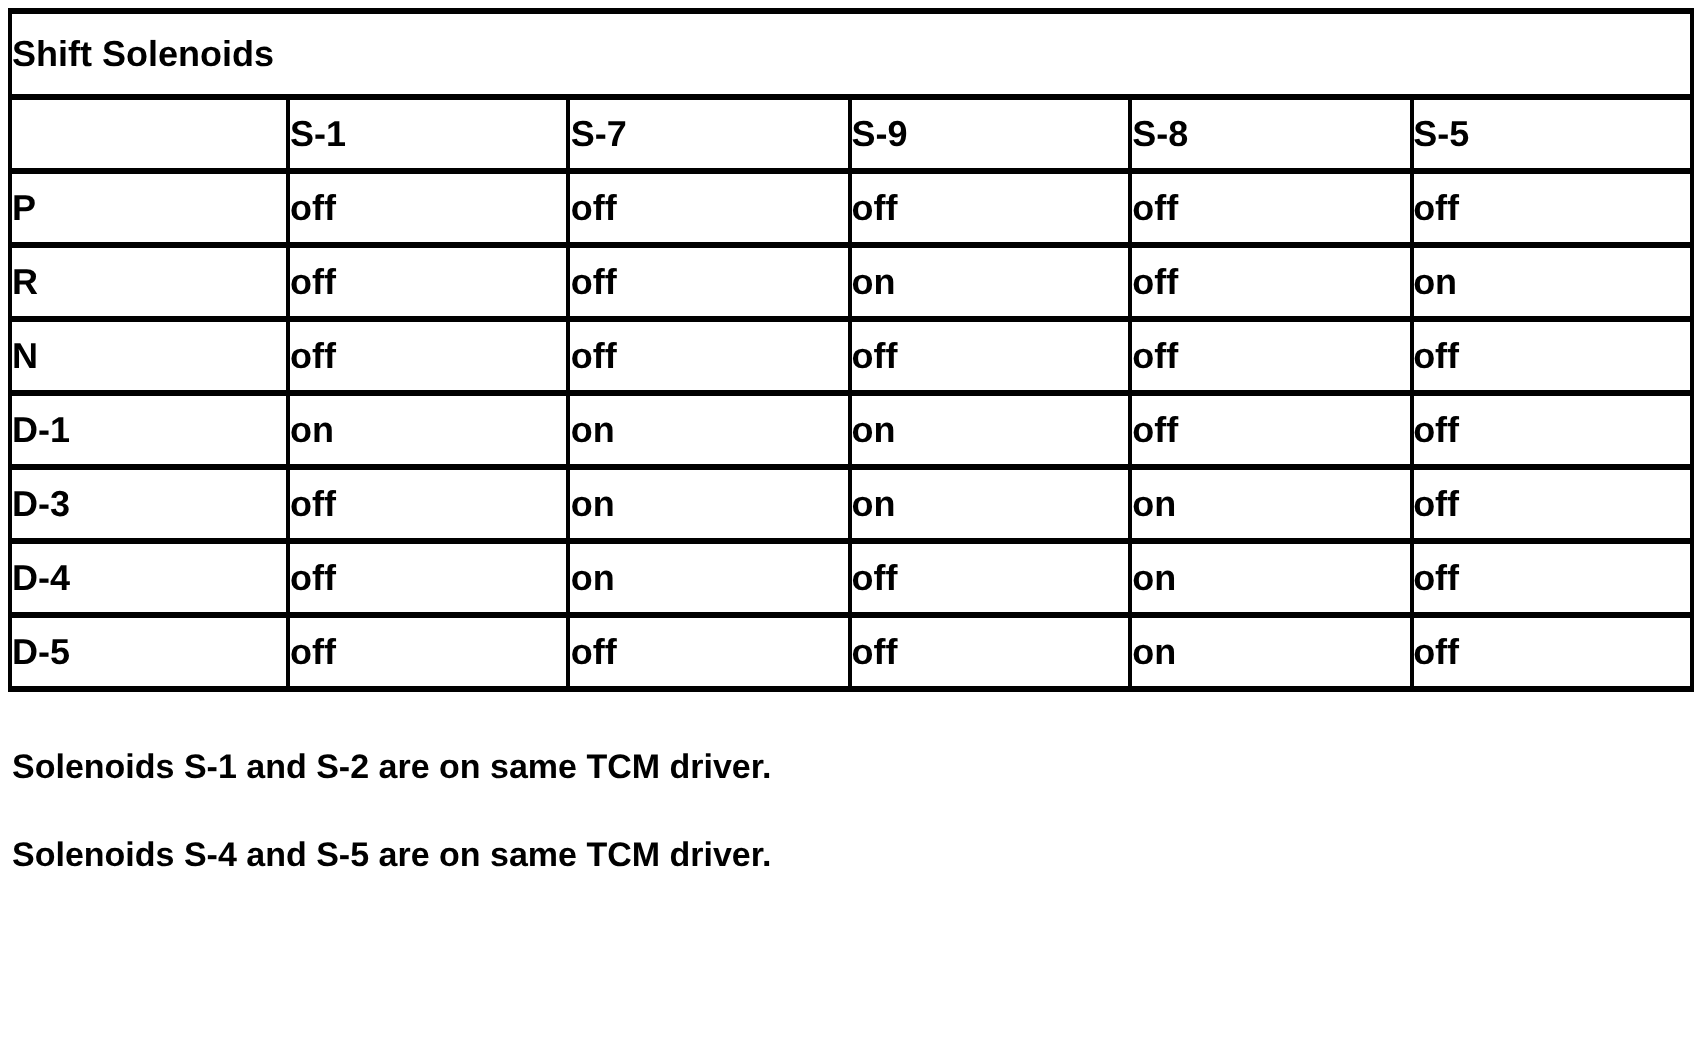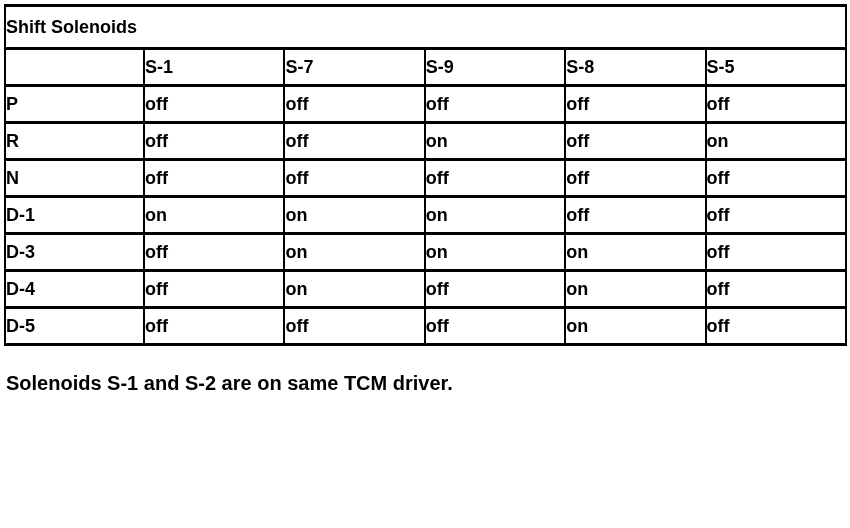--- a/index.html
+++ b/index.html
@@ -42,21 +42,21 @@
   }
   tr.hdr-row td { height: 34px; margin-top: 16px; }
   tr.data-row td { height: 34px; }
   col.label-col { width: 139px; }
   col.data-col  { width: 140.4px; }
   .notes {
     margin: 29px 0 0 6px;
   }
   .note {
     margin: 0 0 27px 0;
-    font-size: 20px;
+    font-size: 17px;
     font-weight: bold;
     line-height: 17px;
     color: #000000;
   }
 </style>
 </head>
 <body>
 
 <div class="page">
 
@@ -145,15 +145,16 @@
       <td>off</td>
       <td>off</td>
       <td>on</td>
       <td>off</td>
     </tr>
   </tbody>
     </table>
 
   <div class="notes">
     <p class="note">Solenoids S-1 and S-2 are on same TCM driver.</p>
+    <p class="note">Solenoids S-4 and S-5 are on same TCM driver.</p>
   </div>
 
 </div>
 
 </body></html>

